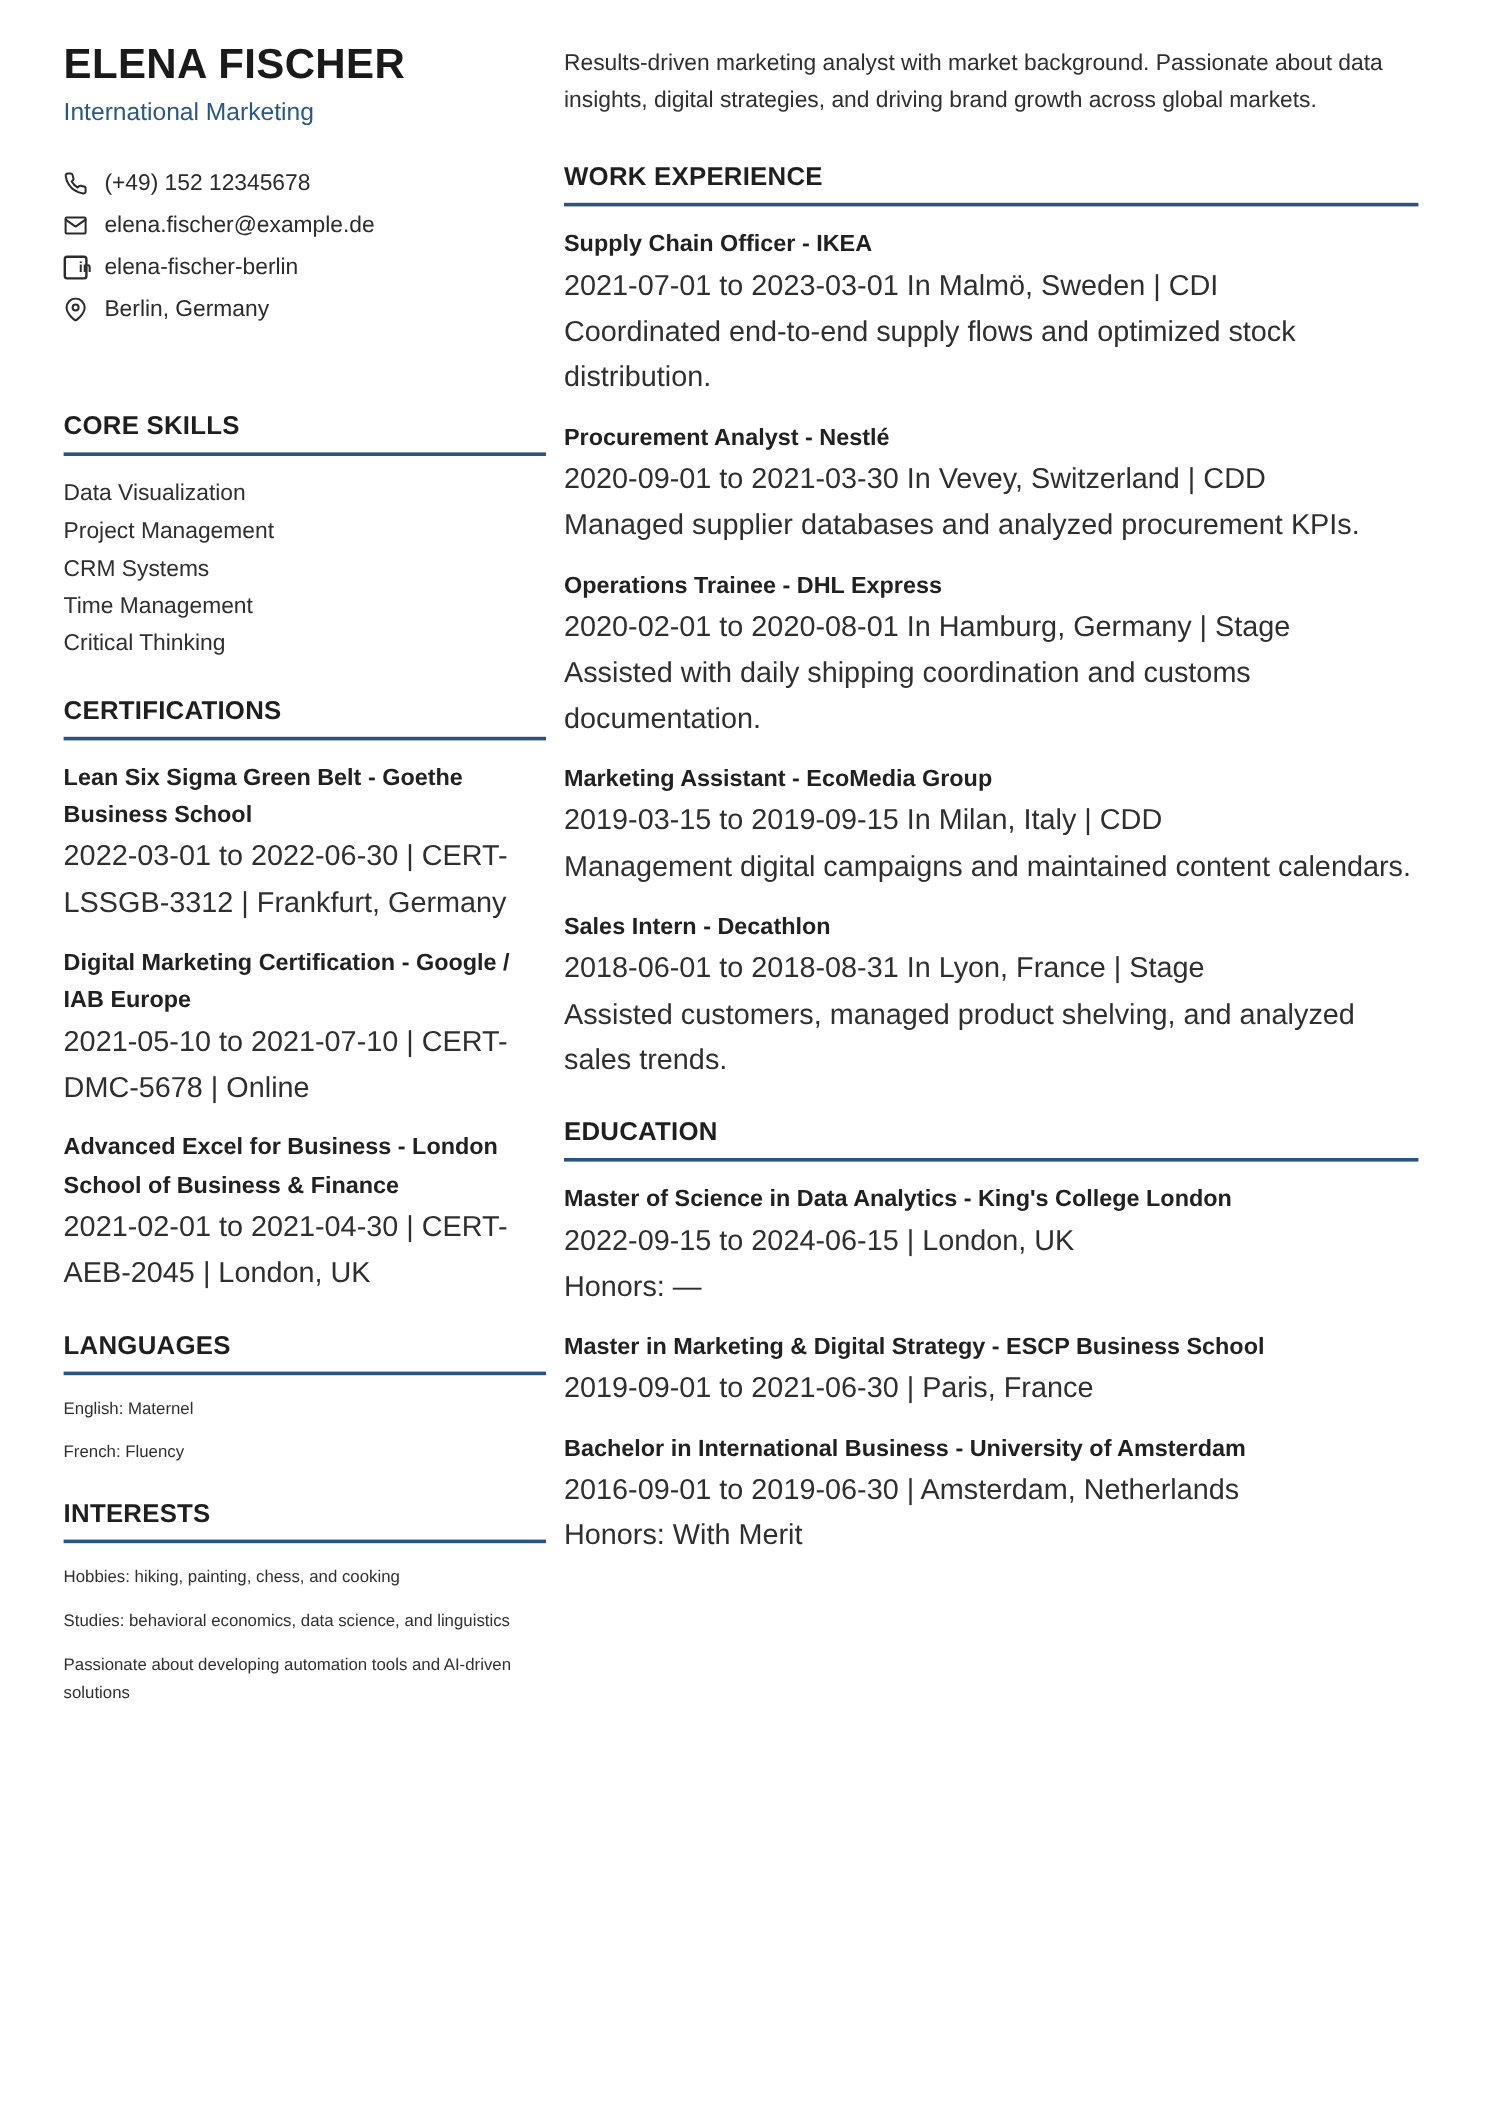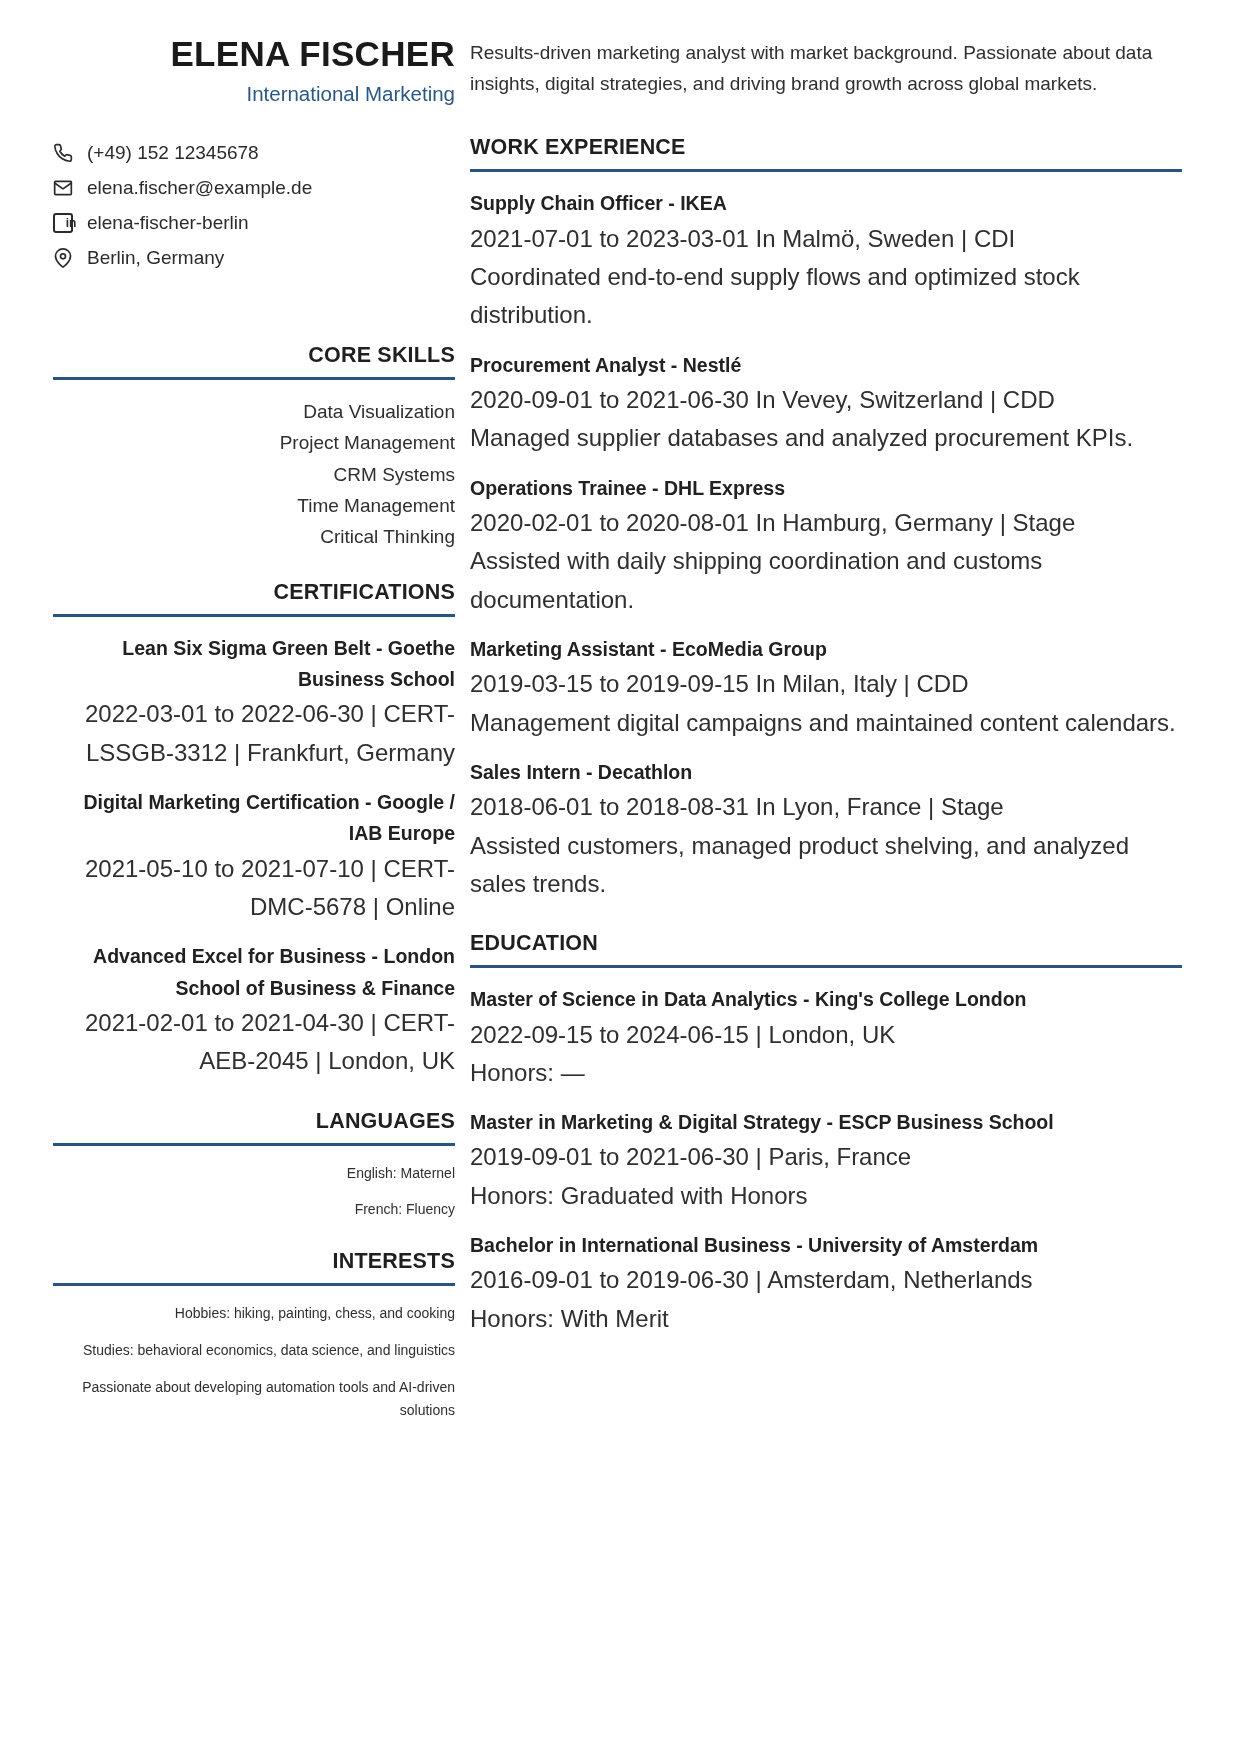--- a/index.html
+++ b/index.html
@@ -6,21 +6,21 @@
   html, body { margin: 0; padding: 0; background: #ffffff; }
   .page {
     width: 1241px;
     min-height: 1754px;
     padding: 34px 59px 60px 53px;
     font-family: "Liberation Sans", sans-serif;
     color: #2f2f2f;
     background: #ffffff;
   }
   .columns { display: flex; gap: 15px; }
-  .col-left { flex: 0 0 402px; width: 402px; min-width: 0; text-align: right; }
+  .col-left { flex: 0 0 402px; width: 402px; min-width: 0; }
   .col-right { flex: 1; min-width: 0; }
 
   h1.person-name {
     margin: 0;
     font-size: 35px;
     font-weight: 700;
     color: #1a1a1a;
     letter-spacing: 0.3px;
     line-height: 1.15;
   }
@@ -181,21 +181,21 @@
         <div>
 
             <div class="entry">
               <div class="entry-title">Supply Chain Officer - IKEA</div>
               <div class="entry-text">2021-07-01 to 2023-03-01 In Malmö, Sweden | CDI</div>
               <div class="entry-text">Coordinated end-to-end supply flows and optimized stock distribution.</div>
             </div>
 
             <div class="entry">
               <div class="entry-title">Procurement Analyst - Nestlé</div>
-              <div class="entry-text">2020-09-01 to 2021-06-30 In Vevey, Switzerland | CDD</div>
+              <div class="entry-text">2020-09-01 to 2021-03-30 In Vevey, Switzerland | CDD</div>
               <div class="entry-text">Managed supplier databases and analyzed procurement KPIs.</div>
             </div>
 
             <div class="entry">
               <div class="entry-title">Operations Trainee - DHL Express</div>
               <div class="entry-text">2020-02-01 to 2020-08-01 In Hamburg, Germany | Stage</div>
               <div class="entry-text">Assisted with daily shipping coordination and customs documentation.</div>
             </div>
 
             <div class="entry">
@@ -219,21 +219,20 @@
 
             <div class="entry">
               <div class="entry-title">Master of Science in Data Analytics - King's College London</div>
               <div class="entry-text">2022-09-15 to 2024-06-15 | London, UK</div>
               <div class="entry-text">Honors: —</div>
             </div>
 
             <div class="entry">
               <div class="entry-title">Master in Marketing &amp; Digital Strategy - ESCP Business School</div>
               <div class="entry-text">2019-09-01 to 2021-06-30 | Paris, France</div>
-              <div class="entry-text">Honors: Graduated with Honors</div>
             </div>
 
             <div class="entry">
               <div class="entry-title">Bachelor in International Business - University of Amsterdam</div>
               <div class="entry-text">2016-09-01 to 2019-06-30 | Amsterdam, Netherlands</div>
               <div class="entry-text">Honors: With Merit</div>
             </div>
           </div>
       </section>
 

